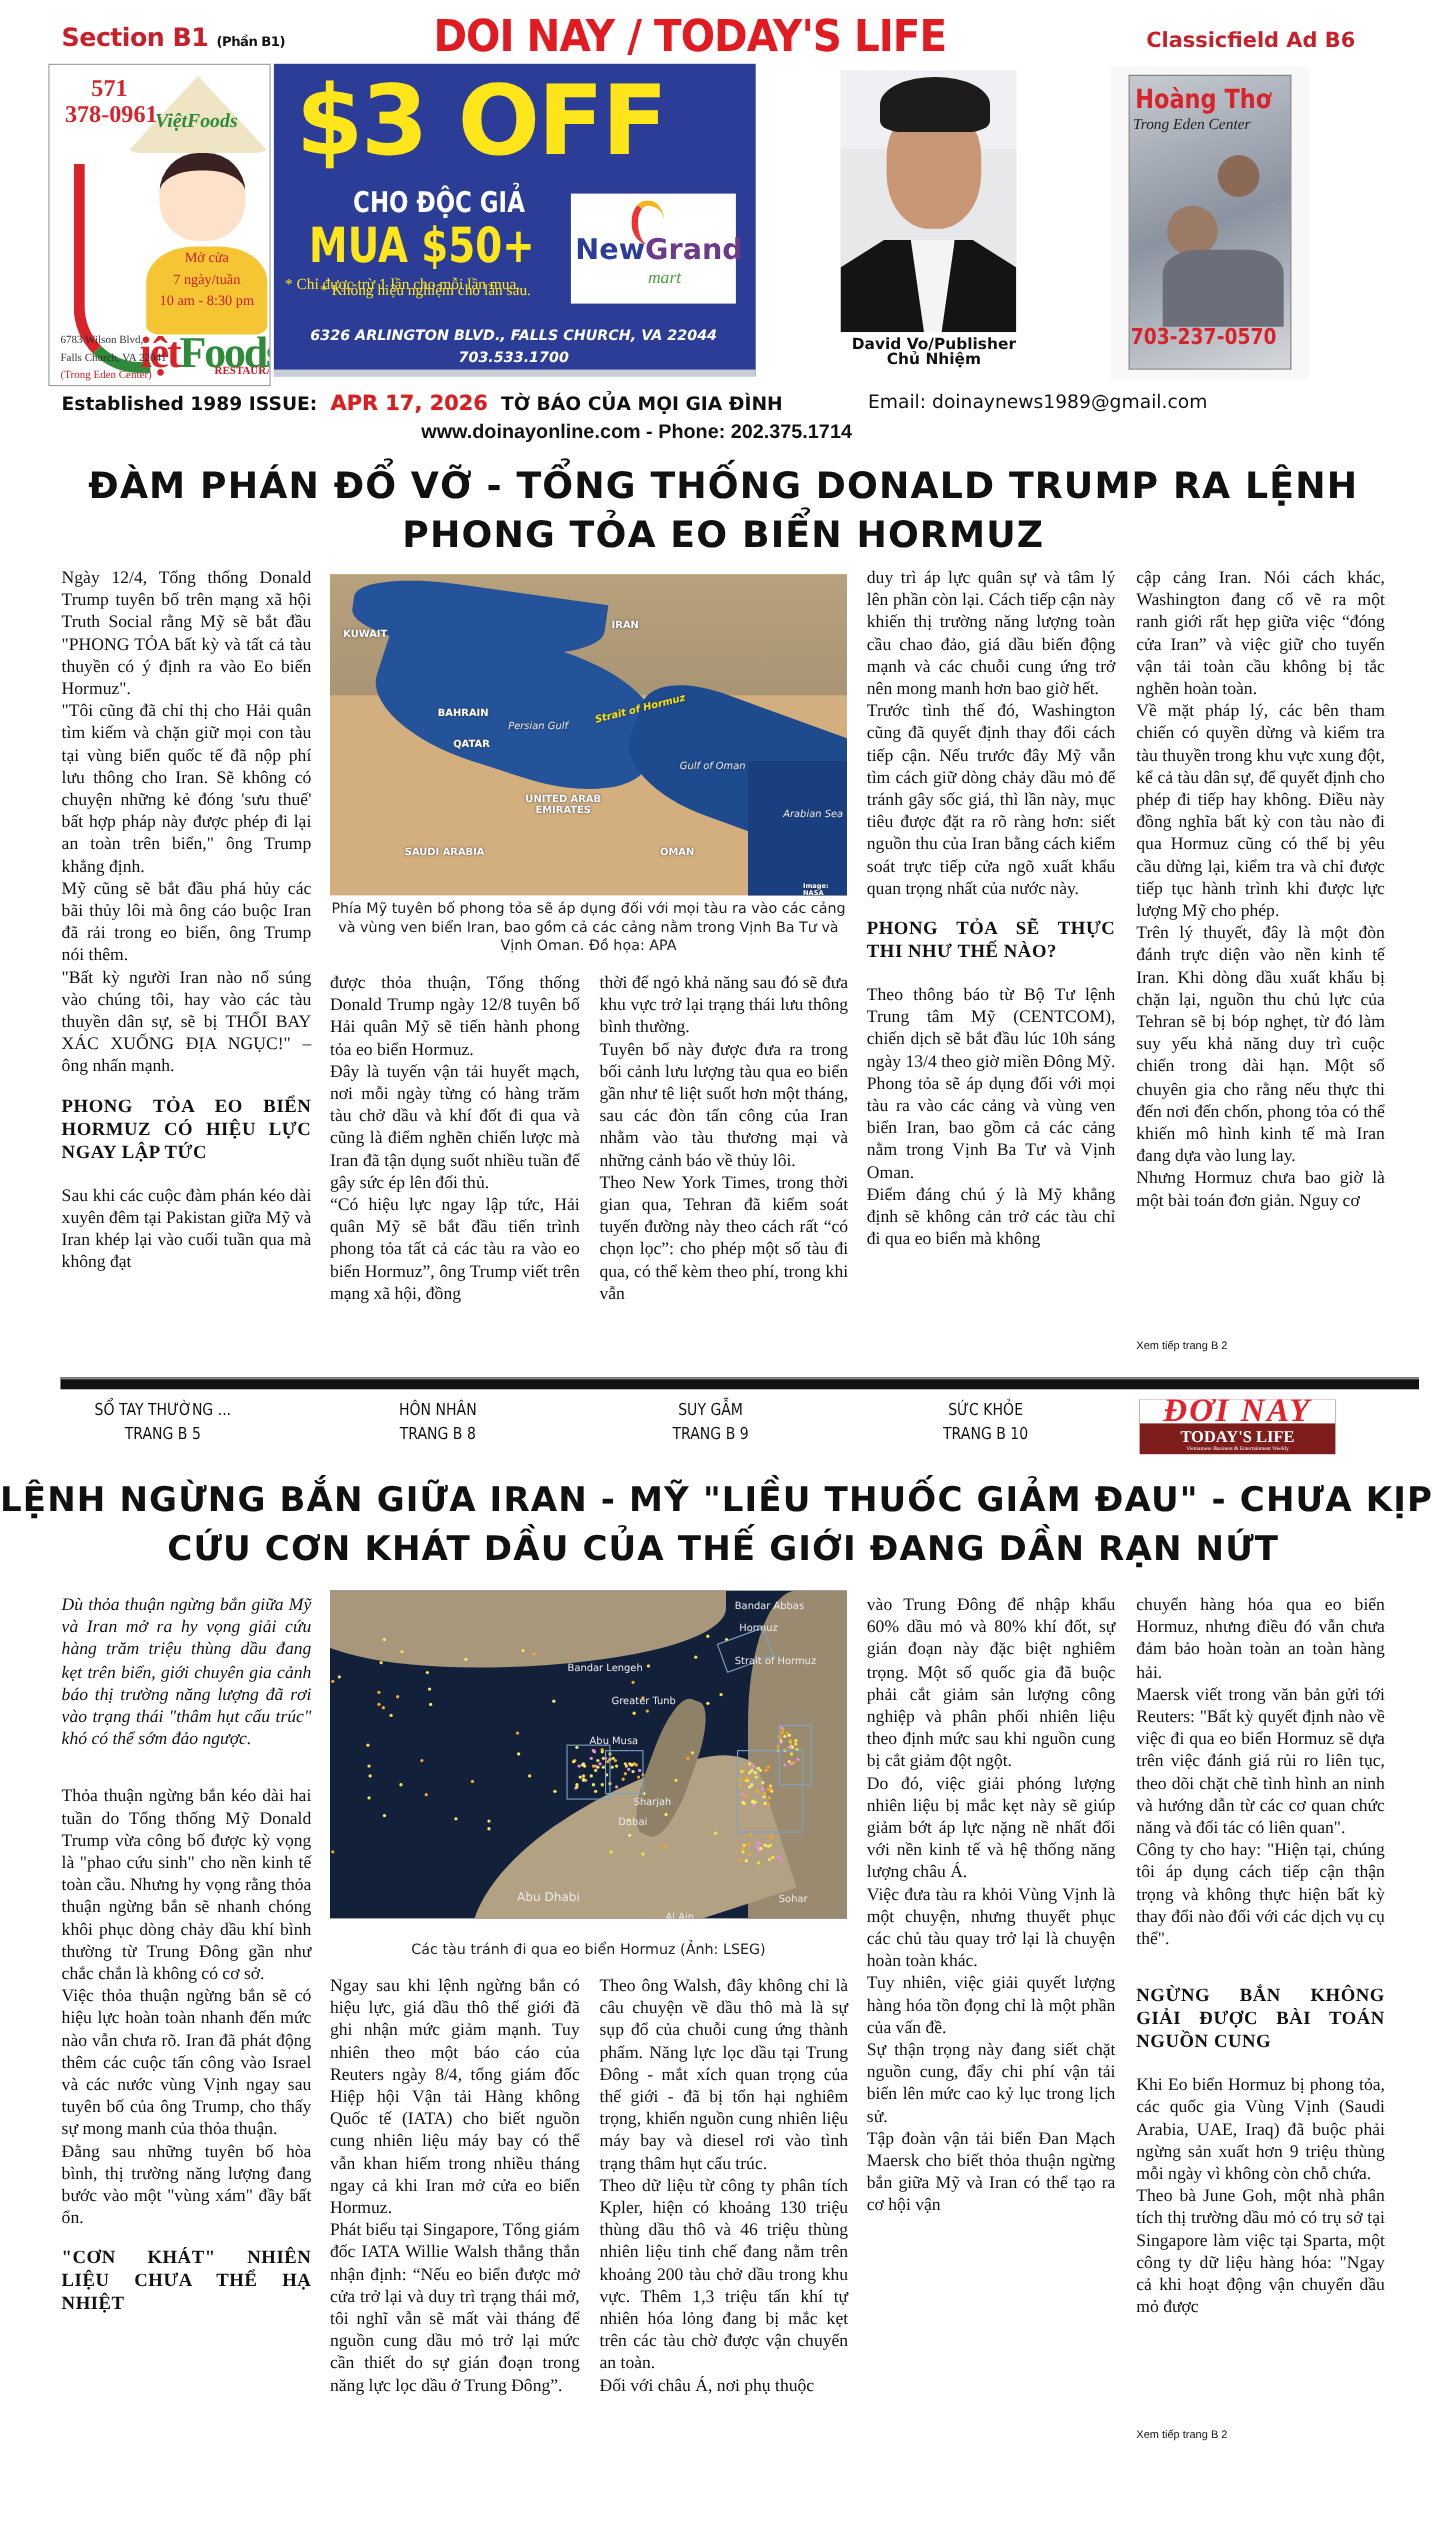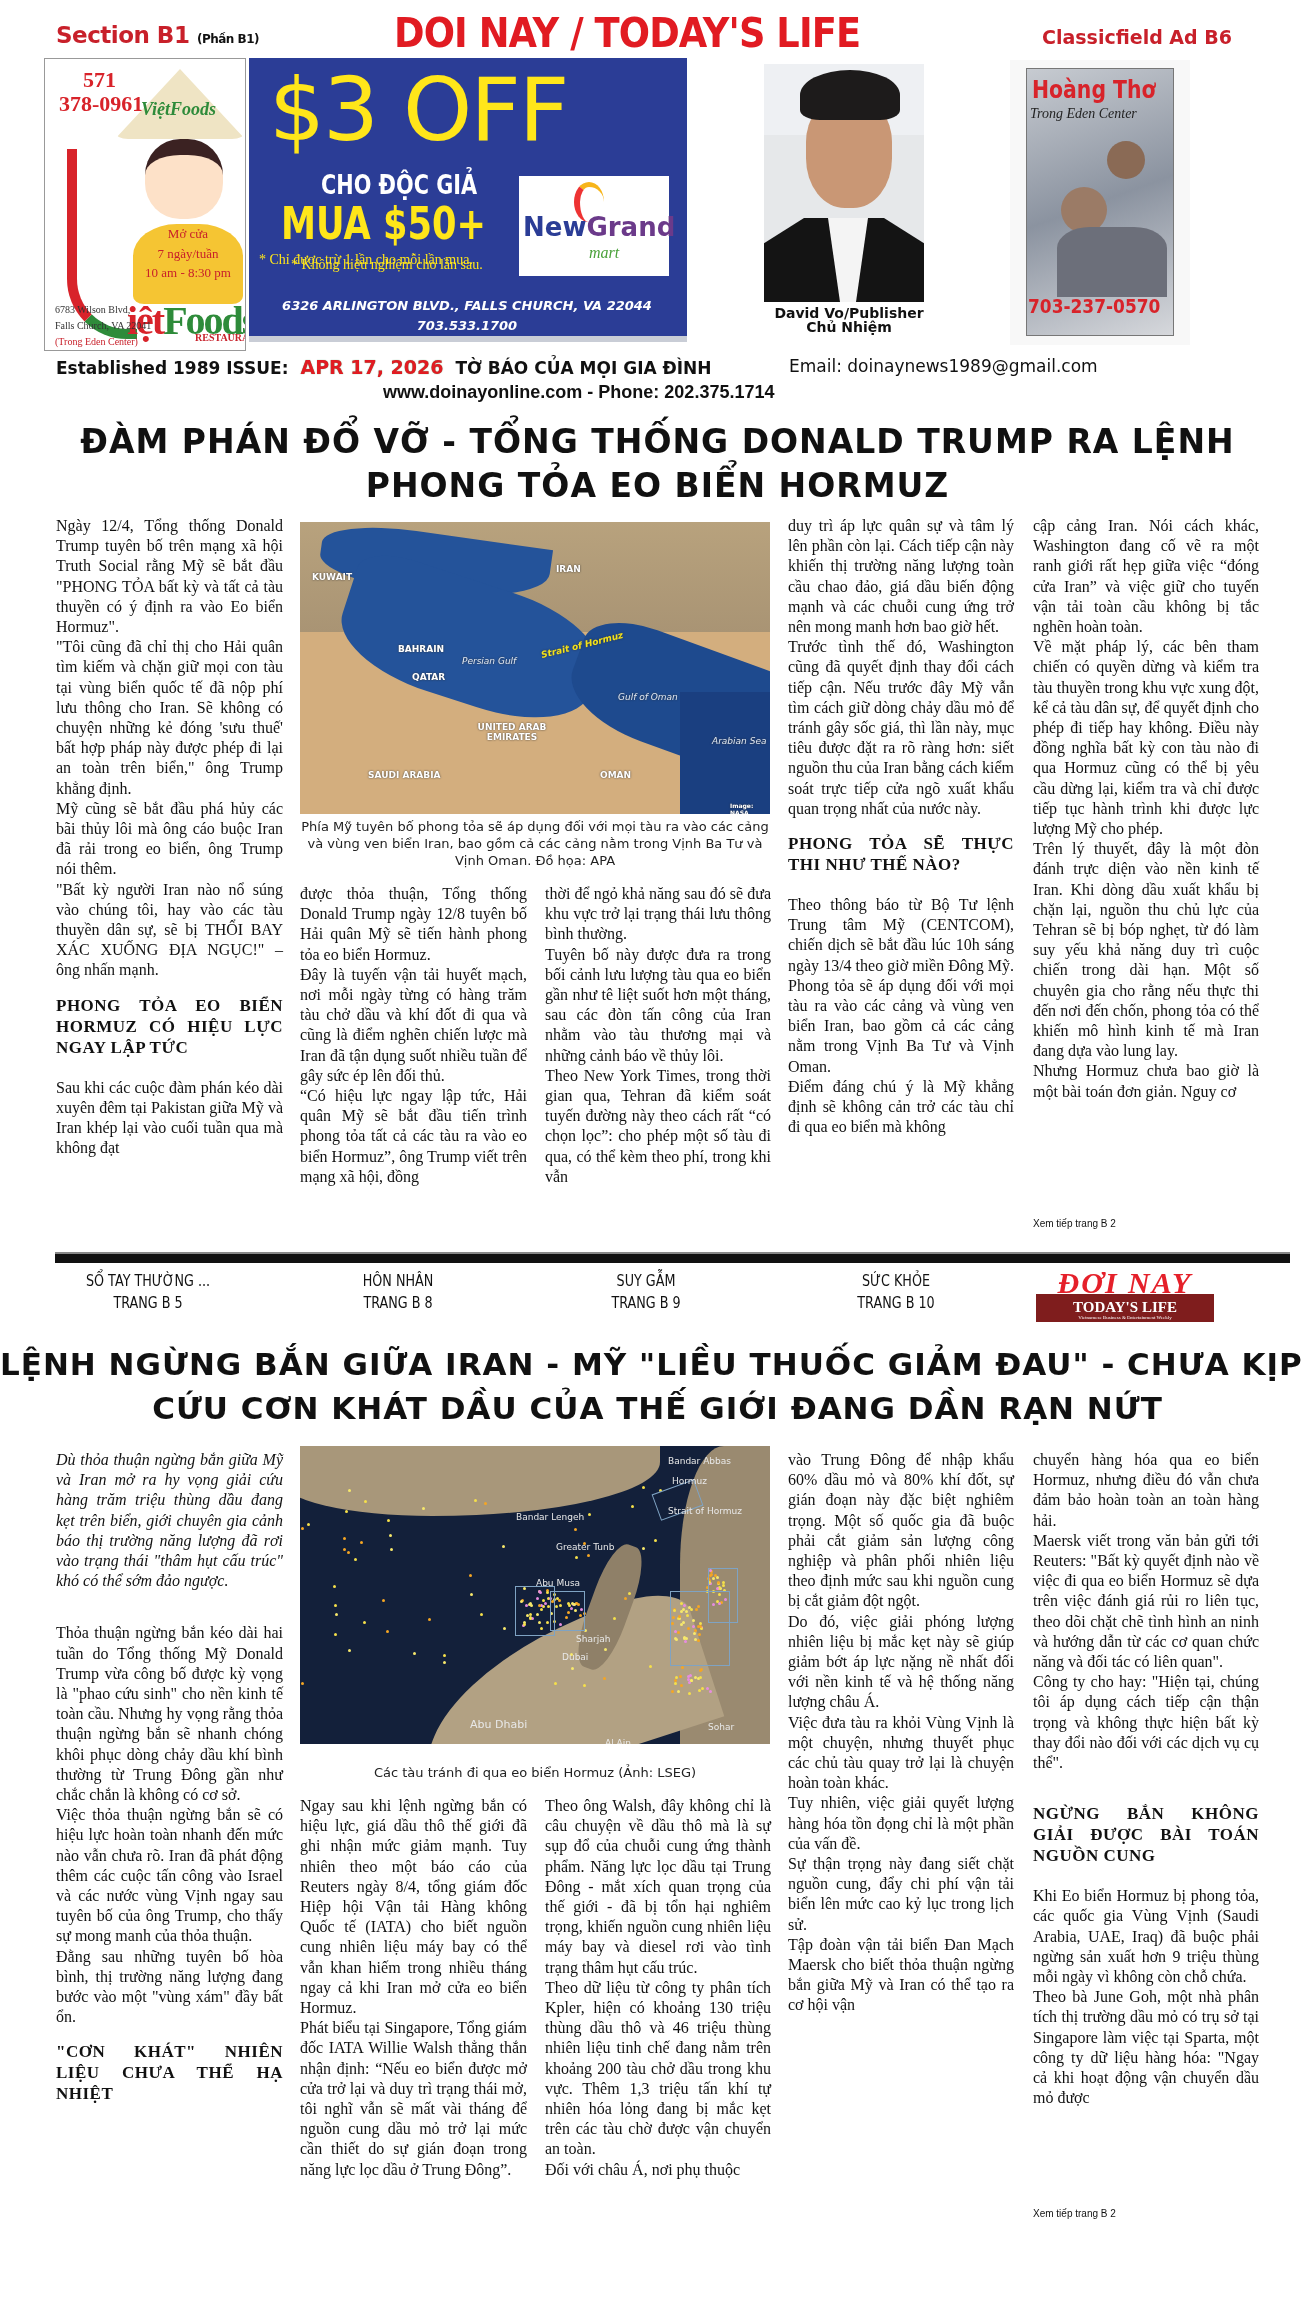--- a/index.html
+++ b/index.html
@@ -23,21 +23,21 @@
   #ad-vietfoods .body { position: absolute; left: 88px; top: 165px; width: 110px; height: 80px; background: #f5c533; border-radius: 40% 40% 10% 10%; }
   #ad-vietfoods .hours { position: absolute; left: 88px; top: 165px; width: 110px; text-align: center; font-size: 13px; color: #c8202a; line-height: 1.5; }
   #ad-vietfoods .brand { position: absolute; left: 82px; top: 238px; font-family: "Liberation Serif", serif; font-weight: bold; font-size: 40px; color: #2e8b3a; letter-spacing: -2px; }
   #ad-vietfoods .brand span { color: #d8232a; }
   #ad-vietfoods .addr { position: absolute; left: 10px; top: 243px; font-size: 10px; color: #333; line-height: 1.6; }
   #ad-vietfoods .addr .red { color: #c8202a; }
   #ad-vietfoods .rest { position: absolute; left: 150px; top: 273px; font-size: 10px; font-weight: bold; color: #c8202a; }
   #ad-vietfoods .wheat { position: absolute; left: 22px; top: 90px; width: 70px; height: 190px; border-left: 10px solid #d8232a; border-bottom: 10px solid #2e8b3a; border-radius: 0 0 0 60px; }
 
   #ad-newgrand { left: 249px; top: 58px; width: 438px; height: 284px; background: #2b3d96; border-bottom: 6px solid #c9cdd6; }
-  #ad-newgrand .big { position: absolute; left: 20px; top: 8px; font-family: "DejaVu Sans", sans-serif; font-weight: normal; font-size: 88px; color: #ffe61a; letter-spacing: -2px; line-height: 1; }
+  #ad-newgrand .big { position: absolute; left: 20px; top: 8px; font-family: "DejaVu Sans", sans-serif; font-weight: bold; font-size: 88px; color: #ffe61a; letter-spacing: -2px; line-height: 1; }
   #ad-newgrand .sub1 { position: absolute; left: 72px; top: 112px; font-family: "DejaVu Sans", sans-serif; font-weight: bold; font-size: 26px; color: #fff; transform: scaleX(0.8); transform-origin: left; }
   #ad-newgrand .sub2 { position: absolute; left: 32px; top: 140px; font-family: "DejaVu Sans", sans-serif; font-weight: bold; font-size: 44px; color: #ffe61a; transform: scaleX(0.8); transform-origin: left; }
   #ad-newgrand .note { position: absolute; left: 10px; font-family: "Liberation Serif", serif; font-size: 14px; color: #ffe61a; }
   #ad-newgrand .addr { position: absolute; left: 18px; top: 238px; width: 400px; text-align: center; font-family: "DejaVu Sans", sans-serif; font-weight: bold; font-style: italic; font-size: 13px; color: #fff; line-height: 1.5; }
   #ad-newgrand .logo { position: absolute; left: 270px; top: 118px; width: 150px; height: 100px; background: #fff; }
   #ad-newgrand .logo .n { position: absolute; left: 4px; top: 36px; font-family: "DejaVu Sans", sans-serif; font-weight: bold; font-size: 26px; color: #2b3d96; }
   #ad-newgrand .logo .n b { color: #6b3a8a; }
   #ad-newgrand .logo .s { position: absolute; left: 70px; top: 68px; font-style: italic; font-size: 16px; color: #4aa13a; }
   #ad-newgrand .logo .swirl { position: absolute; left: 55px; top: 6px; width: 30px; height: 40px; border-left: 6px solid #e33; border-top: 5px solid #f7b51a; border-radius: 50%; }
 

